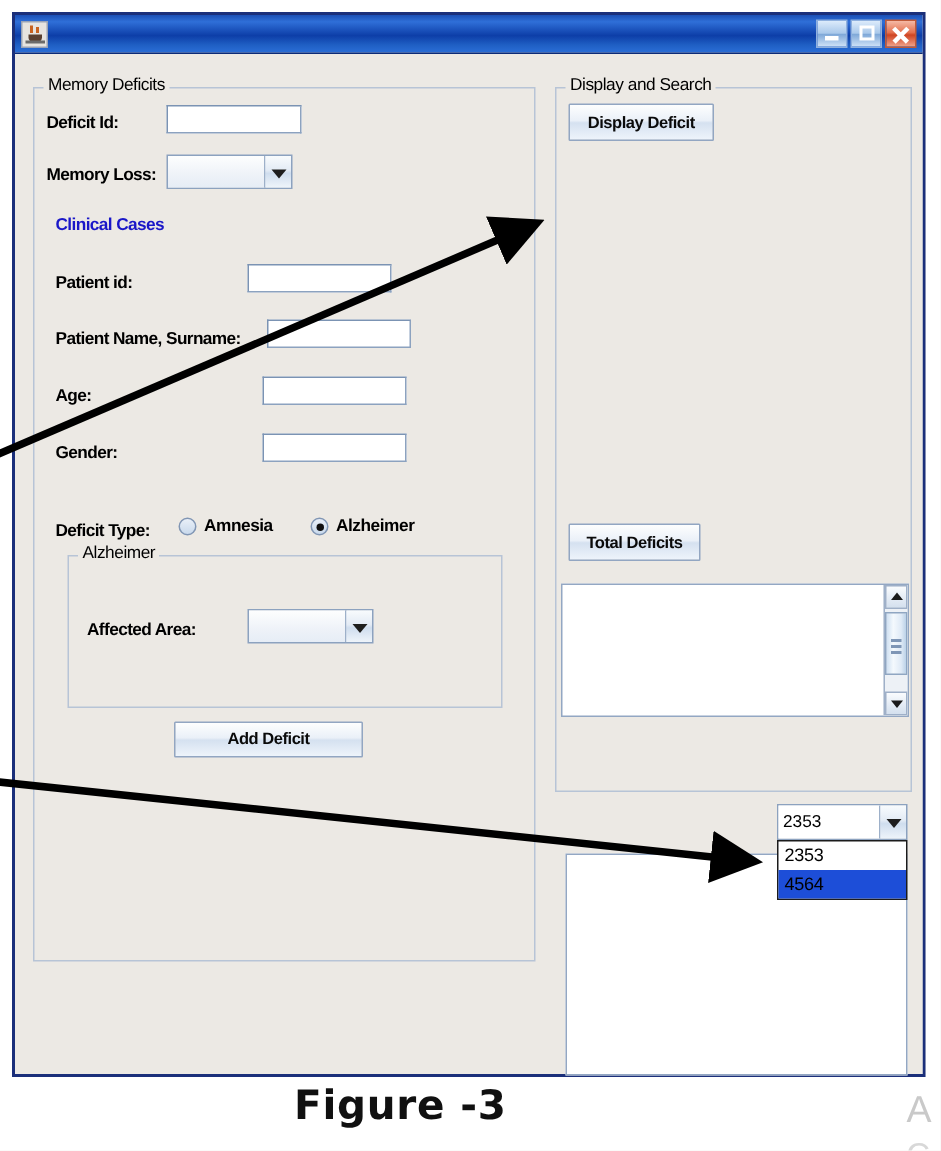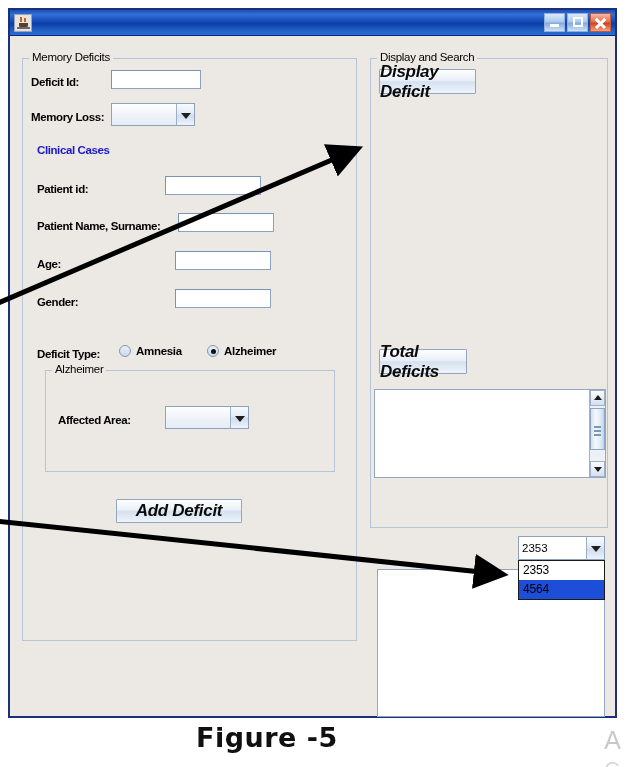--- a/index.html
+++ b/index.html
@@ -214,29 +214,28 @@
     background: #1d4ed8;
     color: #000;
   }
 
   
   .btn {
     position: absolute;
     box-sizing: border-box;
     border: 1px solid #92a6c2;
     background: linear-gradient(to bottom,#fdfefe 0%,#eaf0f8 45%,#d5e1f0 52%,#eef4fb 100%);
-    font-size: 17px;
+    font-size: 11px;
     font-weight: bold;
     color: #0a0a0a;
     display: flex;
     align-items: center;
     justify-content: center;
     letter-spacing: -0.3px;
     border-radius: 1px;
-    font-style: italic;
   }
 
   
   .tarea {
     position: absolute;
     background: #ffffff;
     border: 1px solid #93a7c3;
     box-sizing: border-box;
     overflow: hidden;
   }
@@ -431,21 +430,21 @@
 
       <div class="group" style="left:22px; top:311px; width:290px; height:102px;">
         <span class="group-title">Alzheimer</span>
         <span class="lbl" style="left:12px; top:43px;">Affected Area:</span>
         <div class="combo" style="left:119px; top:35px; width:84px; height:23px;">
           <div class="combo-value"></div>
           <div class="combo-arrow"></div>
         </div>
       </div>
 
-      <div class="btn" style="left:93px; top:440px; width:126px; height:24px;">Add Deficit</div>
+      <div class="btn" style="left:93px; top:422px; width:126px; height:24px;">Add Deficit</div>
     </div>
 
     <div class="group" style="left:360px; top:22px; width:238px; height:470px;">
       <span class="group-title">Display and Search</span>
 
       <div class="btn" style="left:8px; top:10px; width:97px; height:25px;">Display Deficit</div>
 
 
       <div class="btn" style="left:8px; top:290px; width:88px; height:25px;">Total Deficits</div>
 
@@ -490,15 +489,15 @@
     <marker id="ah" viewBox="0 0 12 12" refX="9" refY="6" markerWidth="7" markerHeight="7" orient="auto-start-reverse">
       <path d="M0,0 L12,6 L0,12 z" fill="#000000"></path>
     </marker>
   </defs>
 
   <line x1="-4" y1="304" x2="355" y2="150" stroke="#000000" stroke-width="5" marker-end="url(#ah)"></line>
 
   <line x1="-4" y1="521" x2="500" y2="574" stroke="#000000" stroke-width="5" marker-end="url(#ah)"></line>
 </svg>
 
-<div id="caption">Figure -5</div>
+<div id="caption">Figure -3</div>
 <div id="watermark">A</div>
 <div id="watermark2">C</div>
 
 </body></html>

